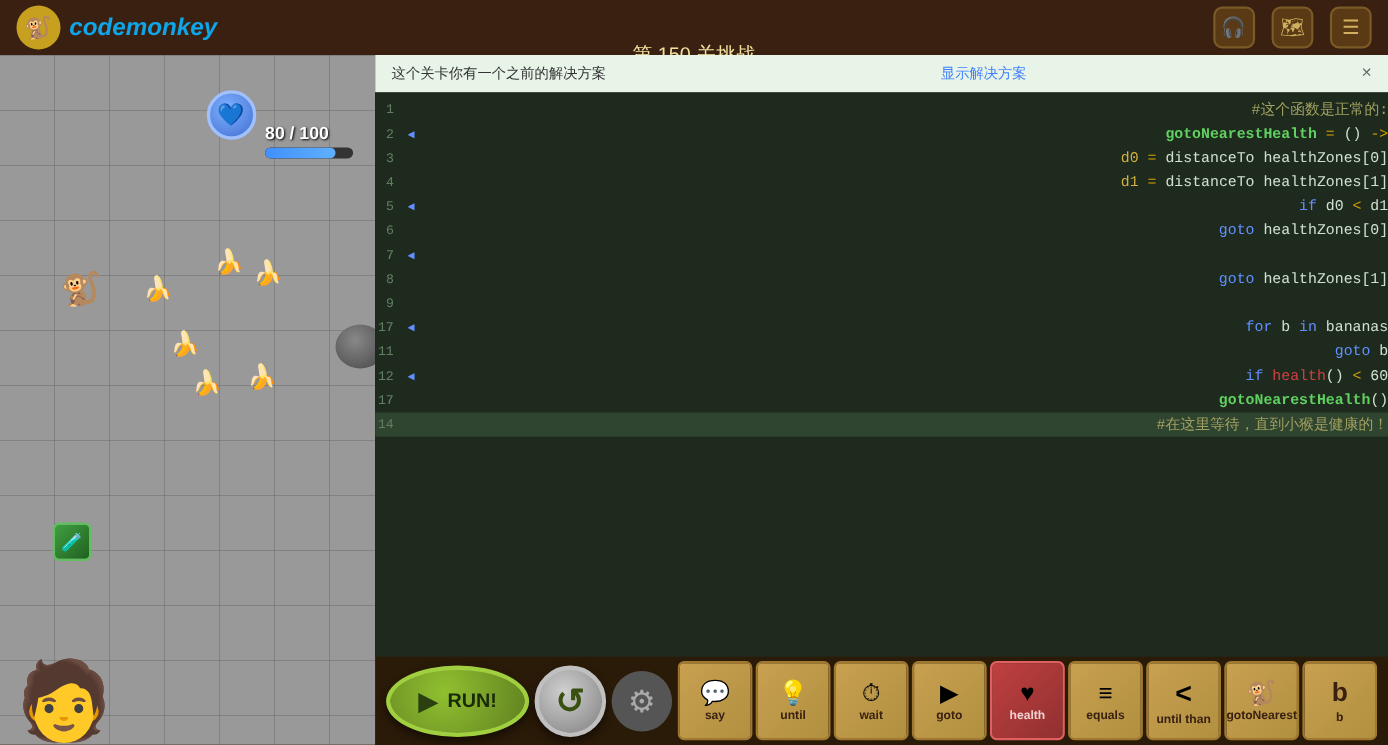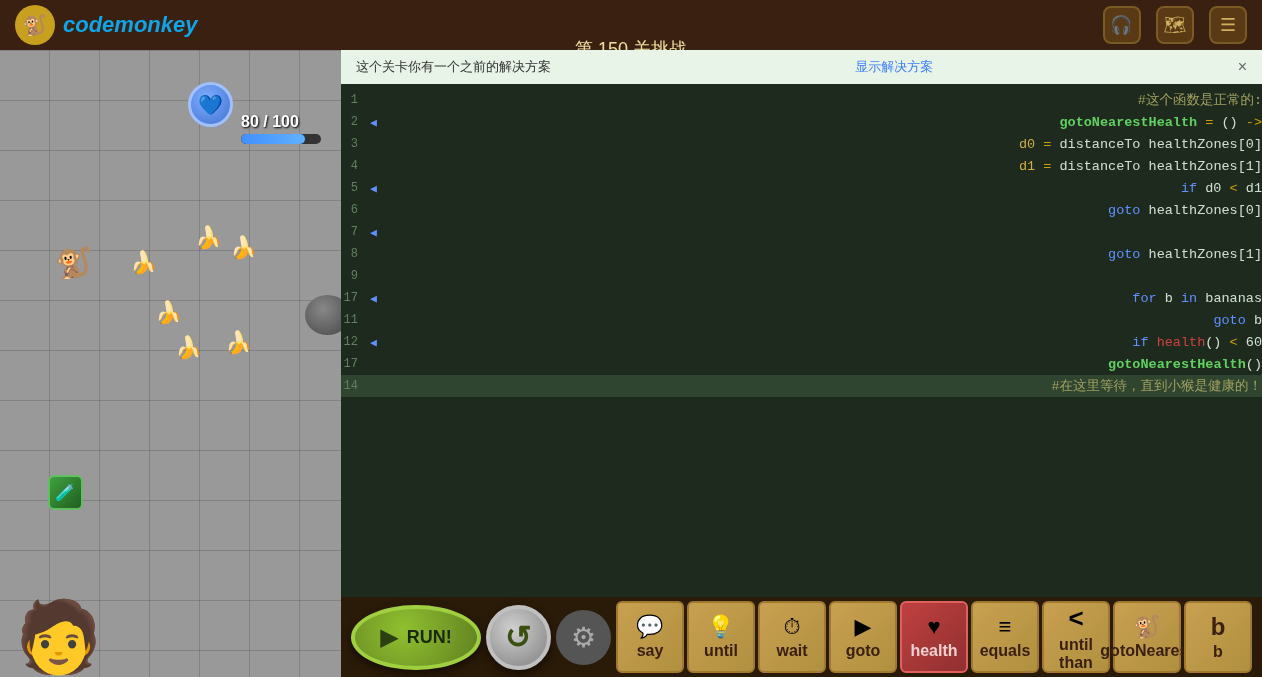--- a/index.html
+++ b/index.html
@@ -323,21 +323,21 @@
       border: 2px solid #a07830;
       border-radius: 6px;
       cursor: pointer;
       flex-shrink: 0;
       gap: 2px;
     }
     .block-icon {
       font-size: 22px;
     }
     .block-label {
-      font-size: 16px;
+      font-size: 11px;
       color: #3a2010;
       font-weight: bold;
       text-align: center;
     }
 
     
     .block-say { background: linear-gradient(135deg, #c8a050, #b09040); }
     .block-until { background: linear-gradient(135deg, #c8a050, #b09040); }
     .block-wait { background: linear-gradient(135deg, #c8a050, #b09040); }
     .block-goto { background: linear-gradient(135deg, #c8a050, #b09040); }

